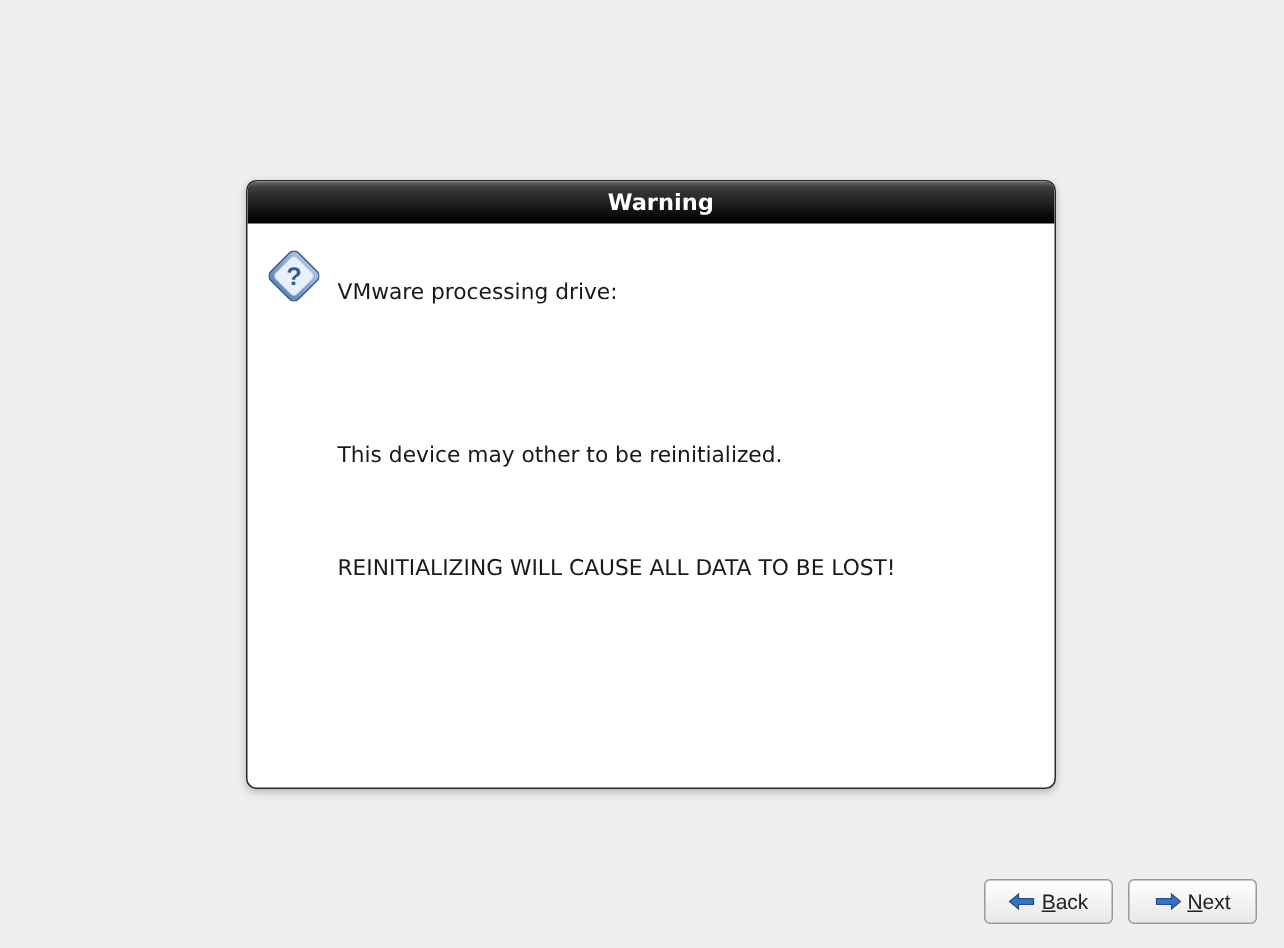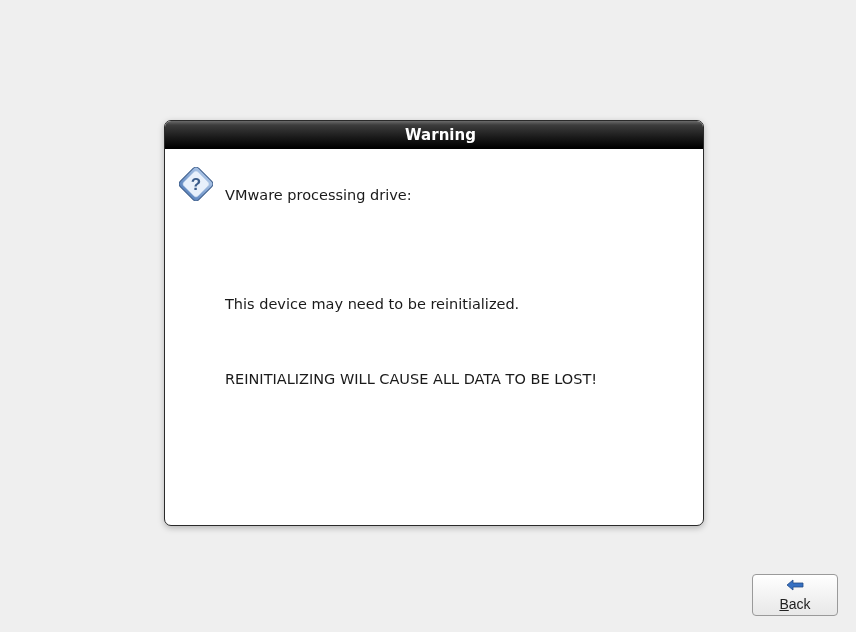--- a/index.html
+++ b/index.html
@@ -71,21 +71,21 @@
       gap: 4px;
     }
     .mnemonic { text-decoration: underline; }
     .footer {
       position: absolute;
       right: 18px;
       bottom: 16px;
       display: flex;
       gap: 10px;
     }
-    .footer .btn { min-width: 86px; height: 42px; flex-direction: column; }
+    .footer .btn { min-width: 86px; height: 30px; }
     .arrow-left, .arrow-right { display: inline-block; }
     .arrow-left svg, .arrow-right svg { display: block; }
   </style>
 </head>
 <body>
 
 <div class="dialog">
   <div class="titlebar">
     <span>Warning</span>
   </div>
@@ -103,34 +103,42 @@
             <stop offset="0" stop-color="#a9c3e6"></stop>
             <stop offset="1" stop-color="#5e86bf"></stop>
           </linearGradient>
         </defs>
       </svg>
     </div>
     <div class="msg">
       <div class="p">VMware processing drive:</div>
       <div class="spacer"></div>
       <div class="spacer"></div>
-      <div class="p">This device may need to be reinitialized.</div>
+      <div class="p">This device may other to be reinitialized.</div>
       <div class="spacer"></div>
       <div class="p">REINITIALIZING WILL CAUSE ALL DATA TO BE LOST!</div>
       <div class="spacer"></div>
       <div class="spacer"></div>
       
       
     </div>
   </div>
 
 </div>
 
 <div class="footer">
   <button class="btn">
     <span class="arrow-left">
       <svg width="18" height="14" viewBox="0 0 18 14">
         <polygon points="7,2 7,5 17,5 17,9 7,9 7,12 1,7" fill="#3670c2" stroke="#244d86" stroke-width="0.8"></polygon>
       </svg>
     </span>
     <span><span class="mnemonic">B</span><span>ack</span></span>
   </button>
+  <button class="btn">
+    <span class="arrow-right">
+      <svg width="18" height="14" viewBox="0 0 18 14">
+        <polygon points="11,2 11,5 1,5 1,9 11,9 11,12 17,7" fill="#3670c2" stroke="#244d86" stroke-width="0.8"></polygon>
+      </svg>
+    </span>
+    <span><span class="mnemonic">N</span><span>ext</span></span>
+  </button>
 </div>
 
 </body></html>

